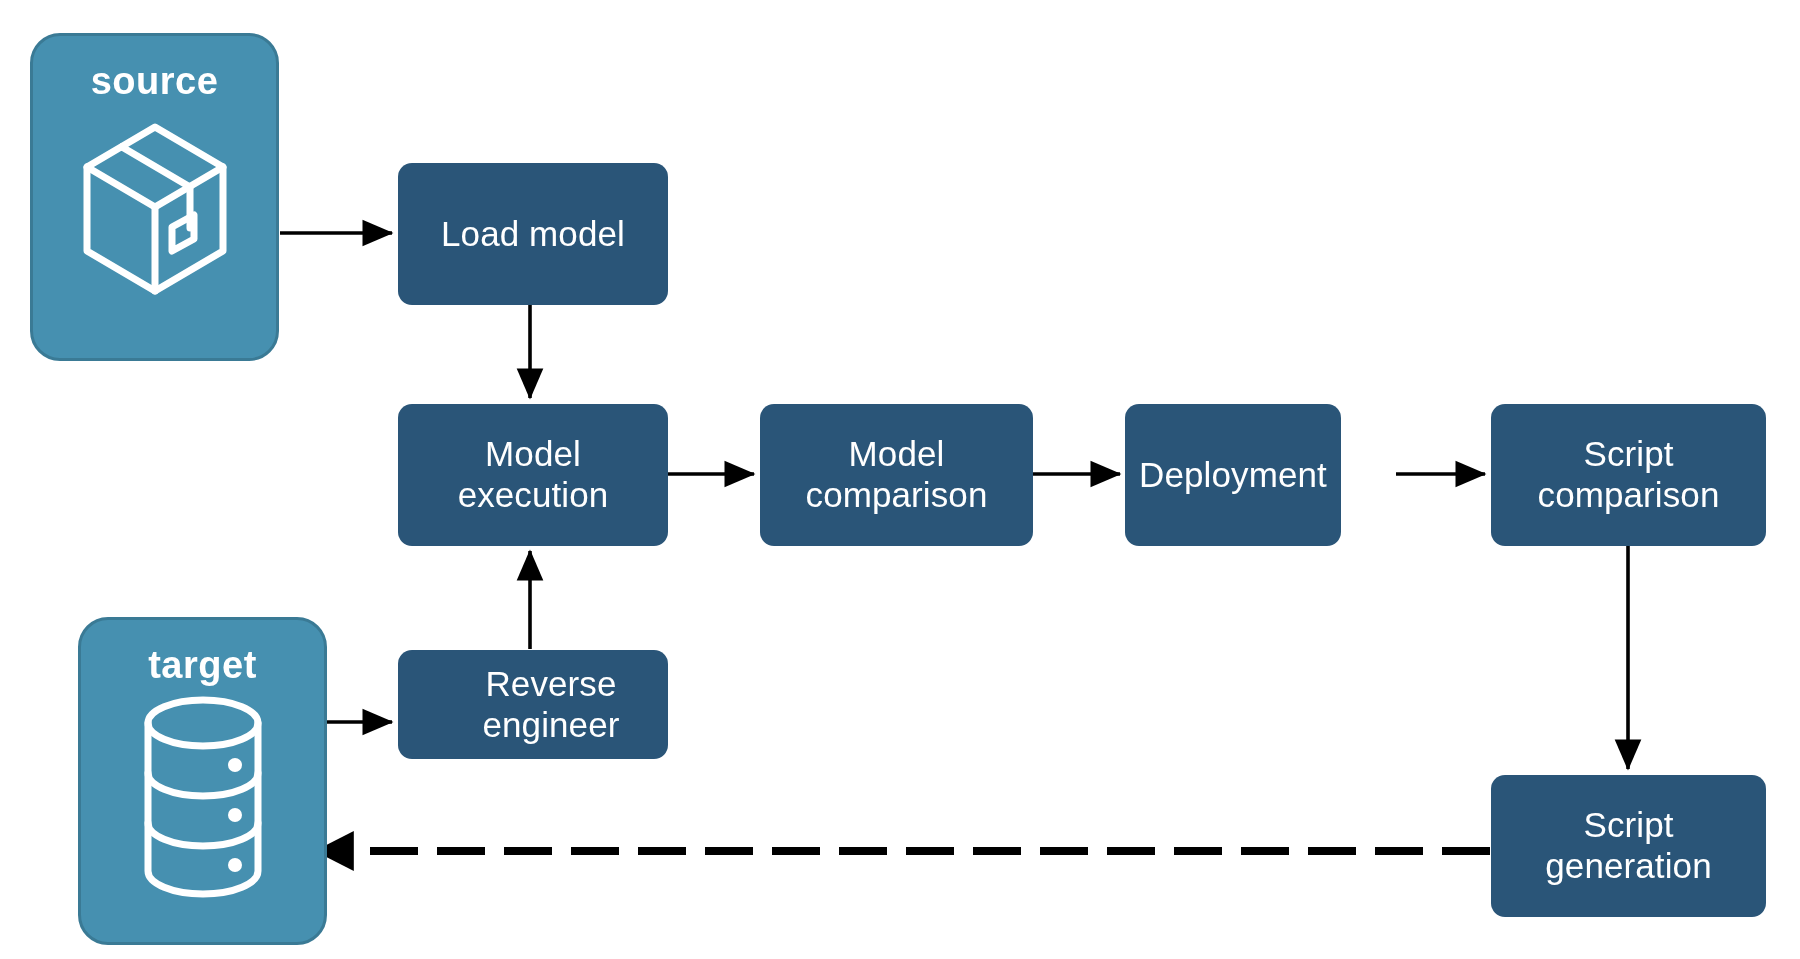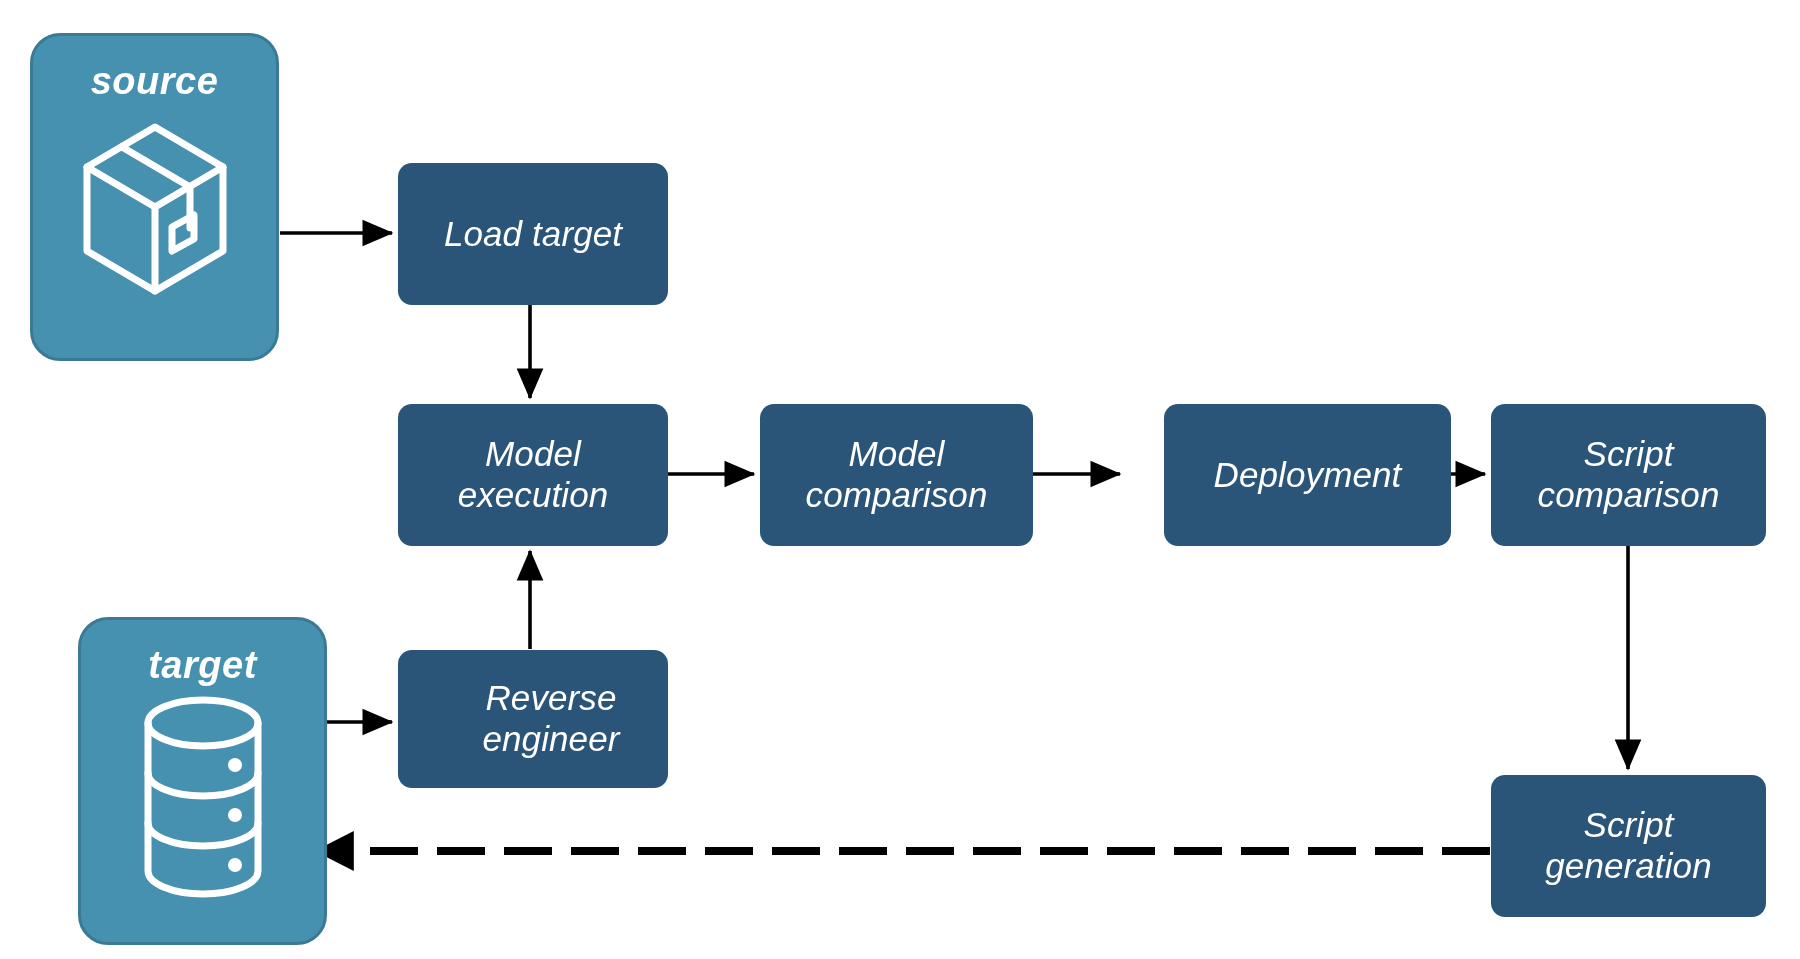--- a/index.html
+++ b/index.html
@@ -18,21 +18,20 @@
     overflow: hidden;
   }
   .node {
     position: absolute;
     box-sizing: border-box;
     display: flex;
     align-items: center;
     justify-content: center;
     text-align: center;
     color: #ffffff;
-    font-style: italic;
   }
   
   .proc {
     background: #2a5578;
     border-radius: 14px;
     font-size: 35px;
     line-height: 1.17;
     letter-spacing: 0.1px;
     font-weight: 400;
     padding: 4px 8px;
@@ -160,58 +159,58 @@
           <circle cx="127" cy="72" r="7"></circle>
           <circle cx="127" cy="122" r="7"></circle>
           <circle cx="127" cy="172" r="7"></circle>
         </g>
       </svg>
     </span>
   </div>
 
   <div class="node proc" style="left:398px; top:163px; width:270px; height:142px;">
     <span>
-      <span class="node-text">Load target</span>
+      <span class="node-text">Load model</span>
     </span>
   </div>
 
   <div class="node proc" style="left:398px; top:404px; width:270px; height:142px;">
     <span>
       <span class="node-text">Model</span>
       <span class="node-text">execution</span>
     </span>
   </div>
 
   <div class="node proc" style="left:760px; top:404px; width:273px; height:142px;">
     <span>
       <span class="node-text">Model</span>
       <span class="node-text">comparison</span>
     </span>
   </div>
 
-  <div class="node proc" style="left:1164px; top:404px; width:287px; height:142px;">
+  <div class="node proc" style="left:1125px; top:404px; width:216px; height:142px;">
     <span>
       <span class="node-text">Deployment</span>
     </span>
   </div>
 
   <div class="node proc" style="left:1491px; top:404px; width:275px; height:142px;">
     <span>
       <span class="node-text">Script</span>
       <span class="node-text">comparison</span>
     </span>
   </div>
 
   <div class="node proc" style="left:1491px; top:775px; width:275px; height:142px;">
     <span>
       <span class="node-text">Script</span>
       <span class="node-text">generation</span>
     </span>
   </div>
 
-  <div class="node proc" style="left:398px; top:650px; width:270px; height:138px;padding-left:44px;">
+  <div class="node proc" style="left:398px; top:650px; width:270px; height:109px;padding-left:44px;">
     <span>
       <span class="node-text">Reverse</span>
       <span class="node-text">engineer</span>
     </span>
   </div>
 
 </div>
 
 </body></html>

